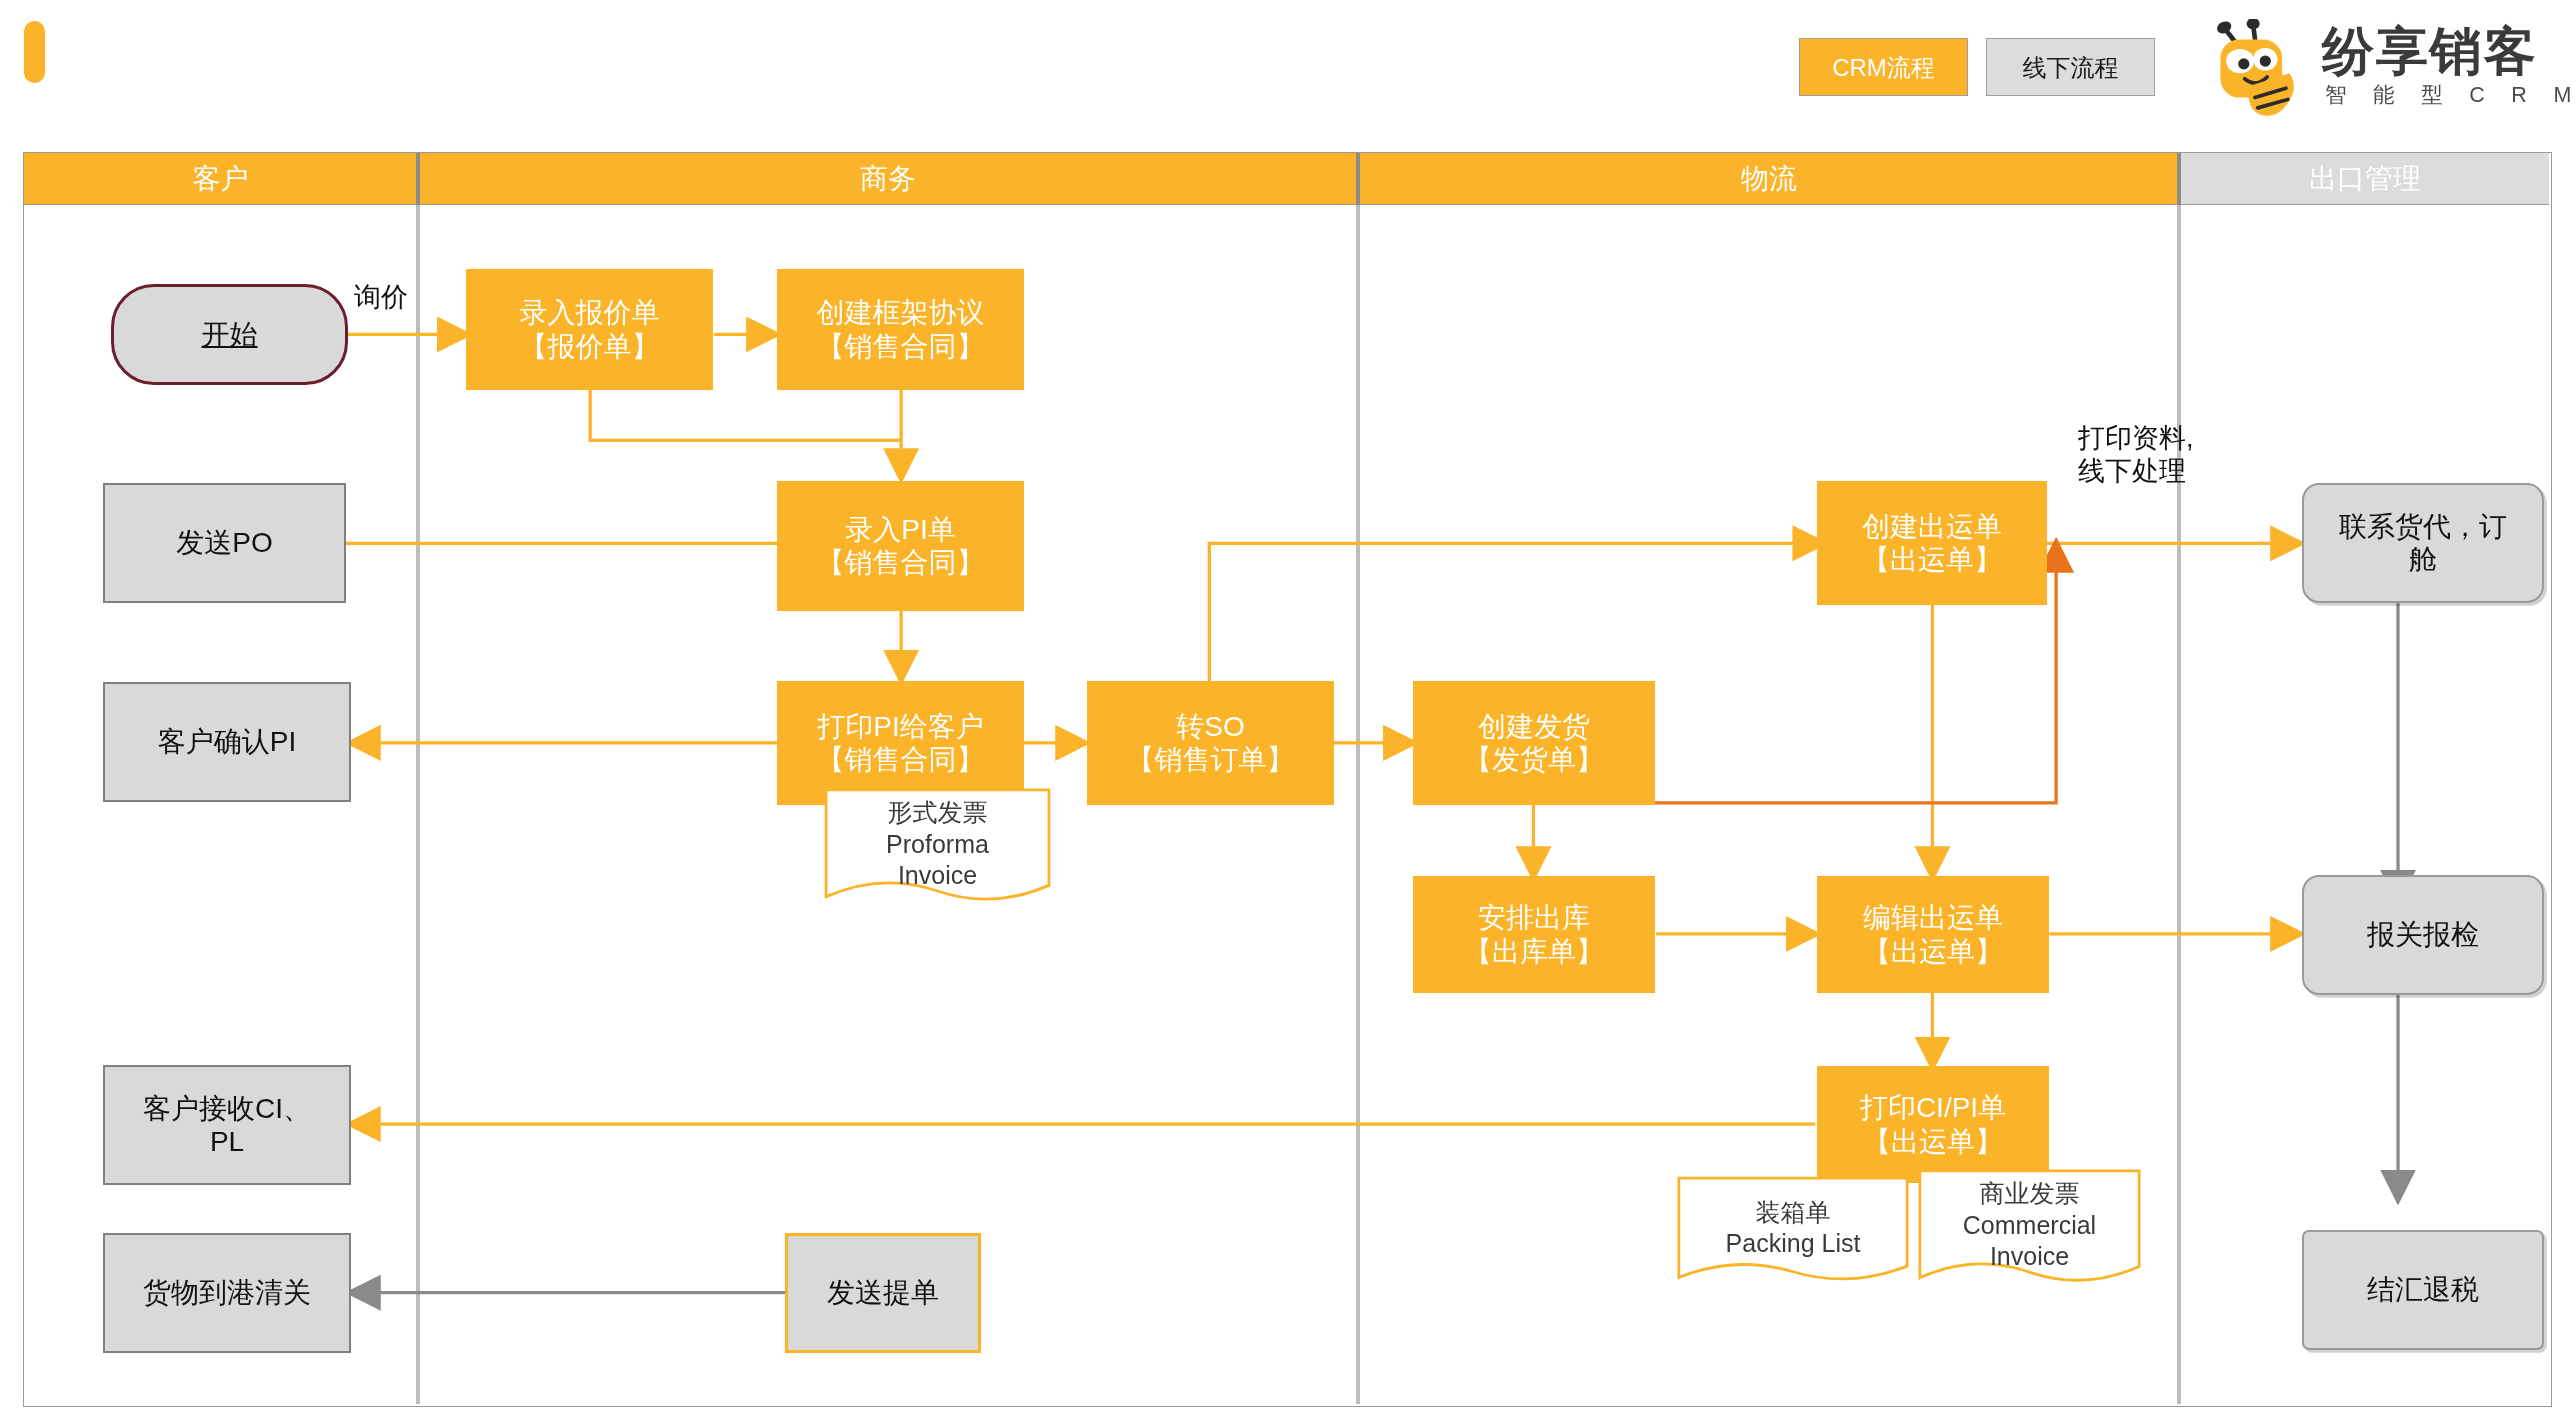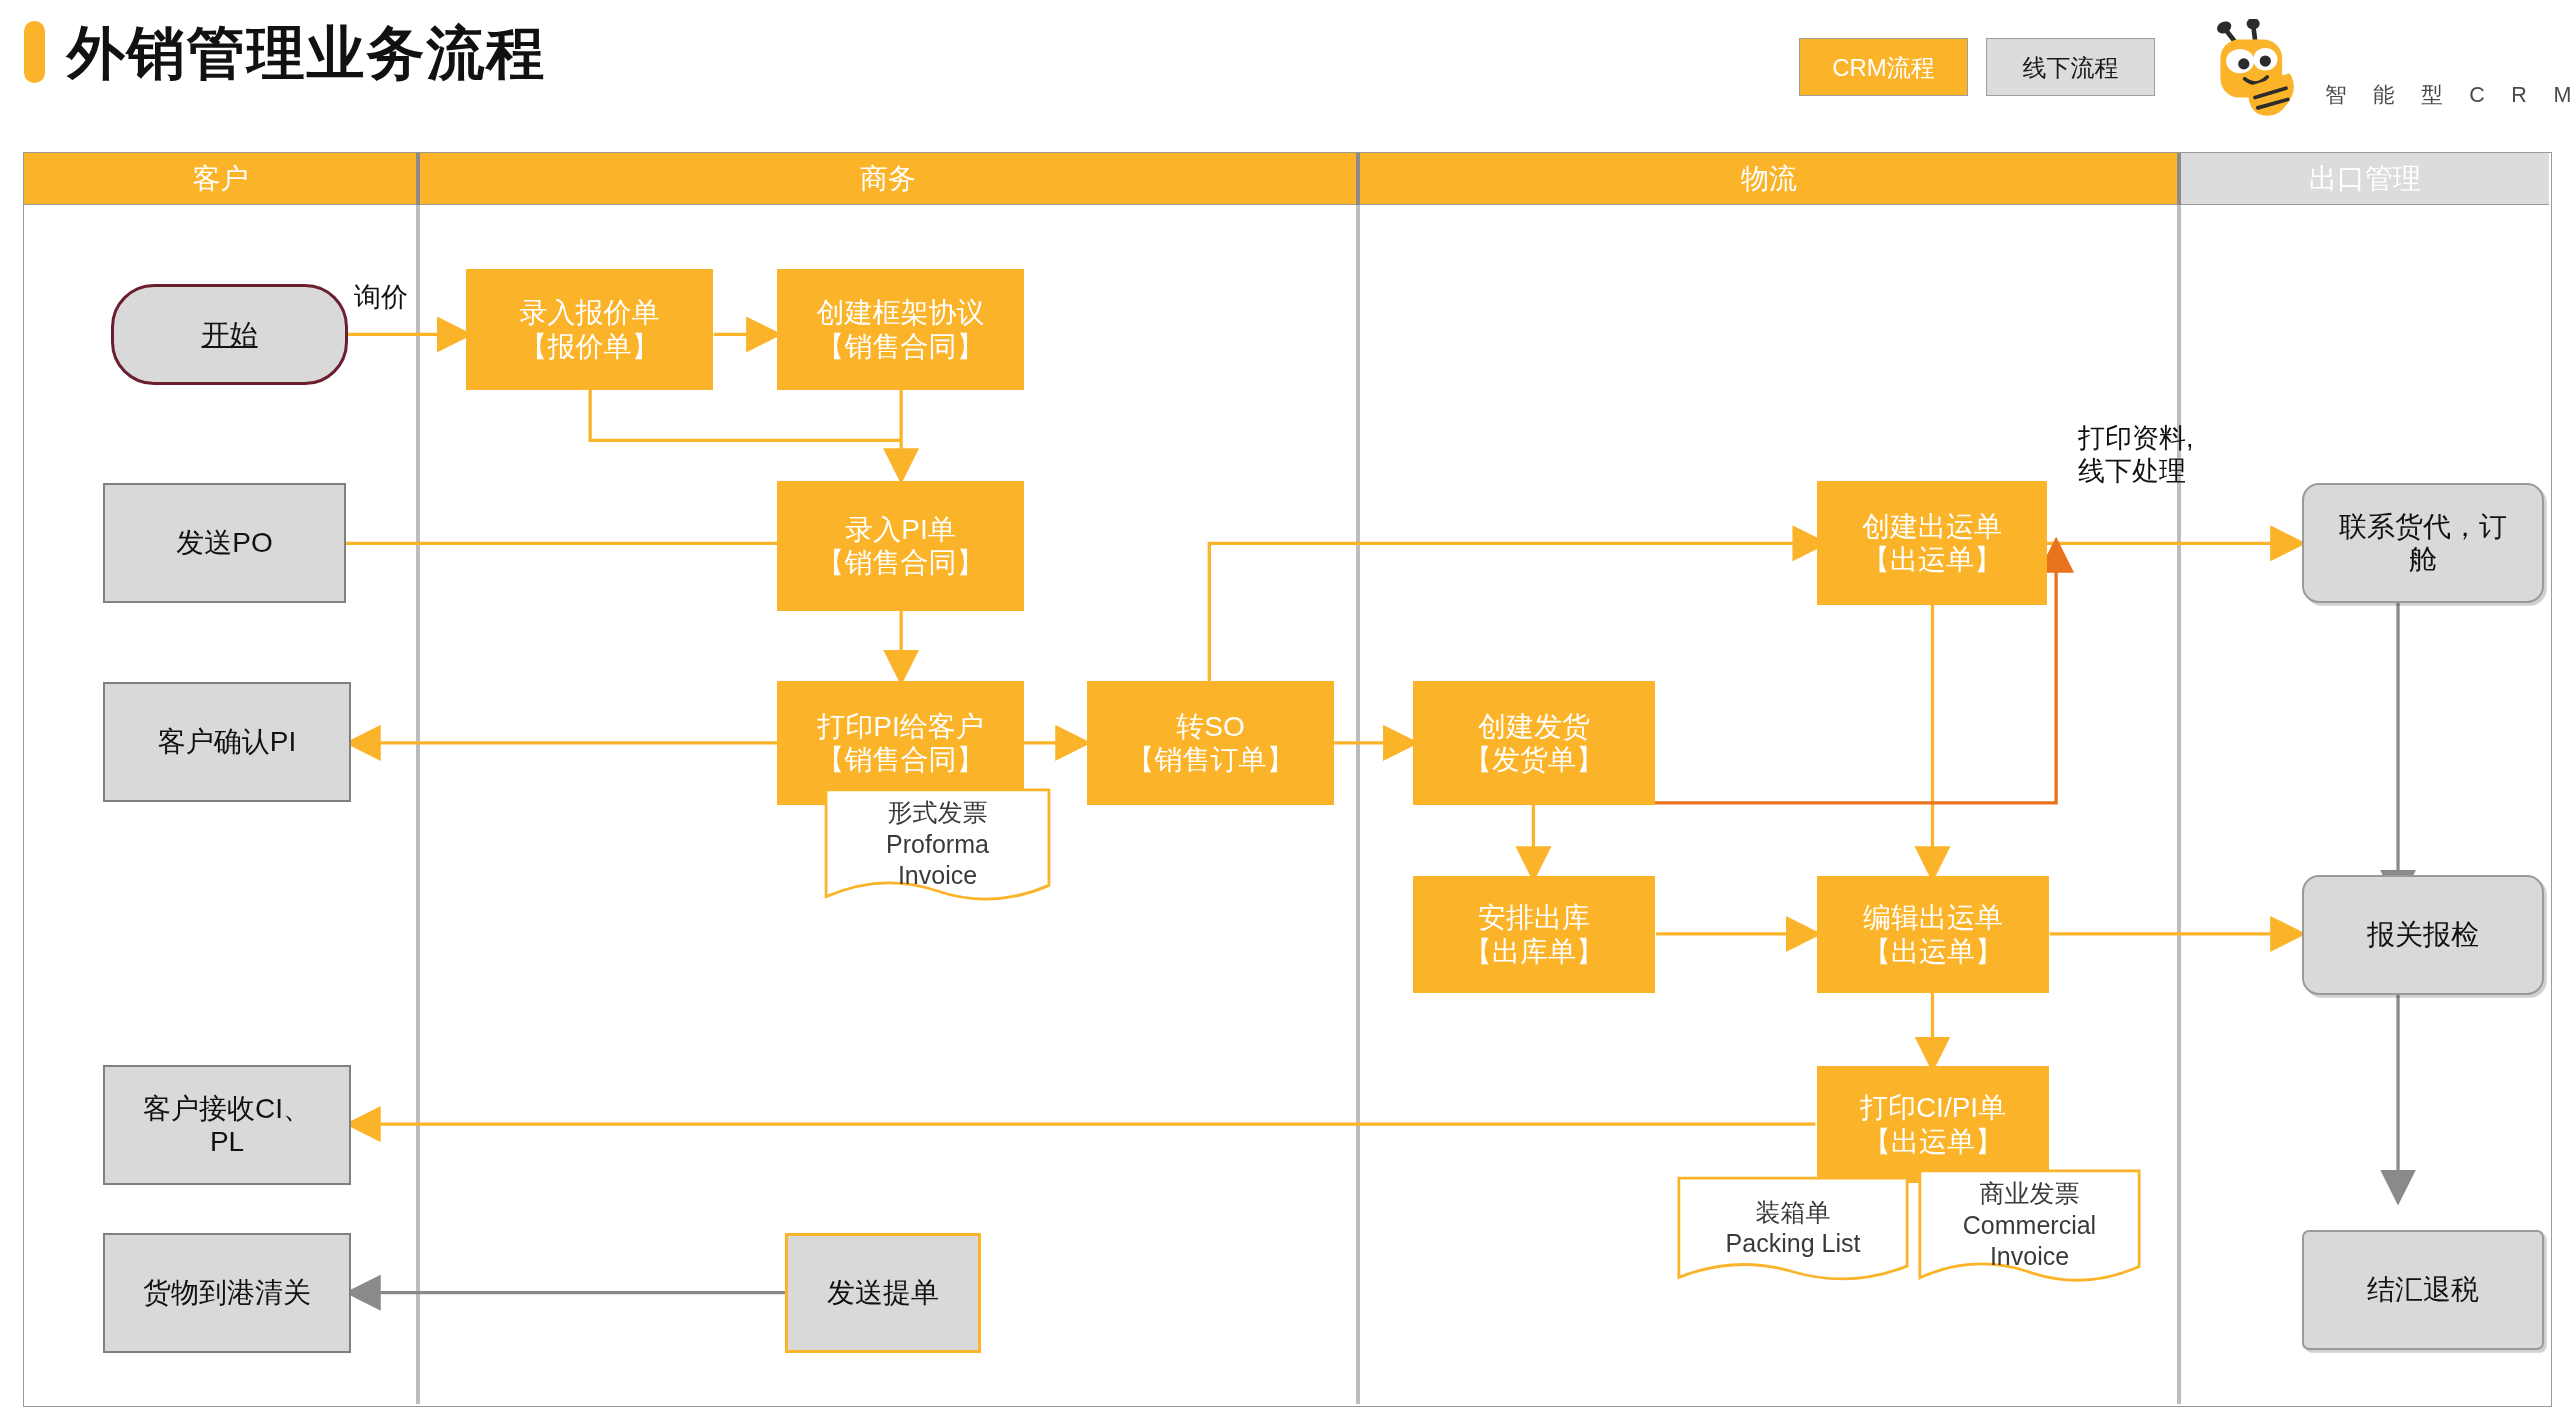--- a/index.html
+++ b/index.html
@@ -90,21 +90,20 @@
   }
   
   #wires{position:absolute;left:0;top:0;width:2576px;height:1422px;
          pointer-events:none;}
 </style>
 </head>
 <body>
 
 <div id="header">
   <div id="title-accent"></div>
-  <div id="page-title">外销管理业务流程</div>
 
   <div class="legend-btn" id="legend-crm">CRM流程</div>
   <div class="legend-btn" id="legend-offline">线下流程</div>
 
   <div id="logo">
     <div id="logo-mark">
       <svg width="103" height="101" viewBox="0 0 110 108">
 
         <path d="M30 30 L16 12" stroke="#2b2b2b" stroke-width="5" fill="none" stroke-linecap="round"></path>
         <path d="M47 22 L45 6" stroke="#2b2b2b" stroke-width="5" fill="none" stroke-linecap="round"></path>
@@ -118,20 +117,21 @@
         <circle cx="35" cy="48" r="6" fill="#2b2b2b"></circle>
         <circle cx="58" cy="45" r="6" fill="#2b2b2b"></circle>
 
         <path d="M36 64 q12 10 24 -2" stroke="#2b2b2b" stroke-width="4" fill="none" stroke-linecap="round"></path>
 
         <path d="M40 72 L84 58 q10 16 -2 32 q-12 18 -30 12 q-14 -6 -12 -30 Z" fill="#FBB429"></path>
         <path d="M47 84 L80 74" stroke="#2b2b2b" stroke-width="4" stroke-linecap="round"></path>
         <path d="M50 95 L82 86" stroke="#2b2b2b" stroke-width="4" stroke-linecap="round"></path>
       </svg>
     </div>
+    <div id="logo-word">纷享销客</div>
     <div id="logo-tag">智 能 型  C R M</div>
   </div>
 </div>
 
 <div id="lanes">
   <div class="lane-head crm" style="left:0px;    width:392px;">客户</div>
   <div class="lane-head crm" style="left:395px;  width:937px;">商务</div>
   <div class="lane-head crm" style="left:1336px; width:817px;">物流</div>
   <div class="lane-head offline" style="left:2156px; width:369px;">出口管理</div>
 

